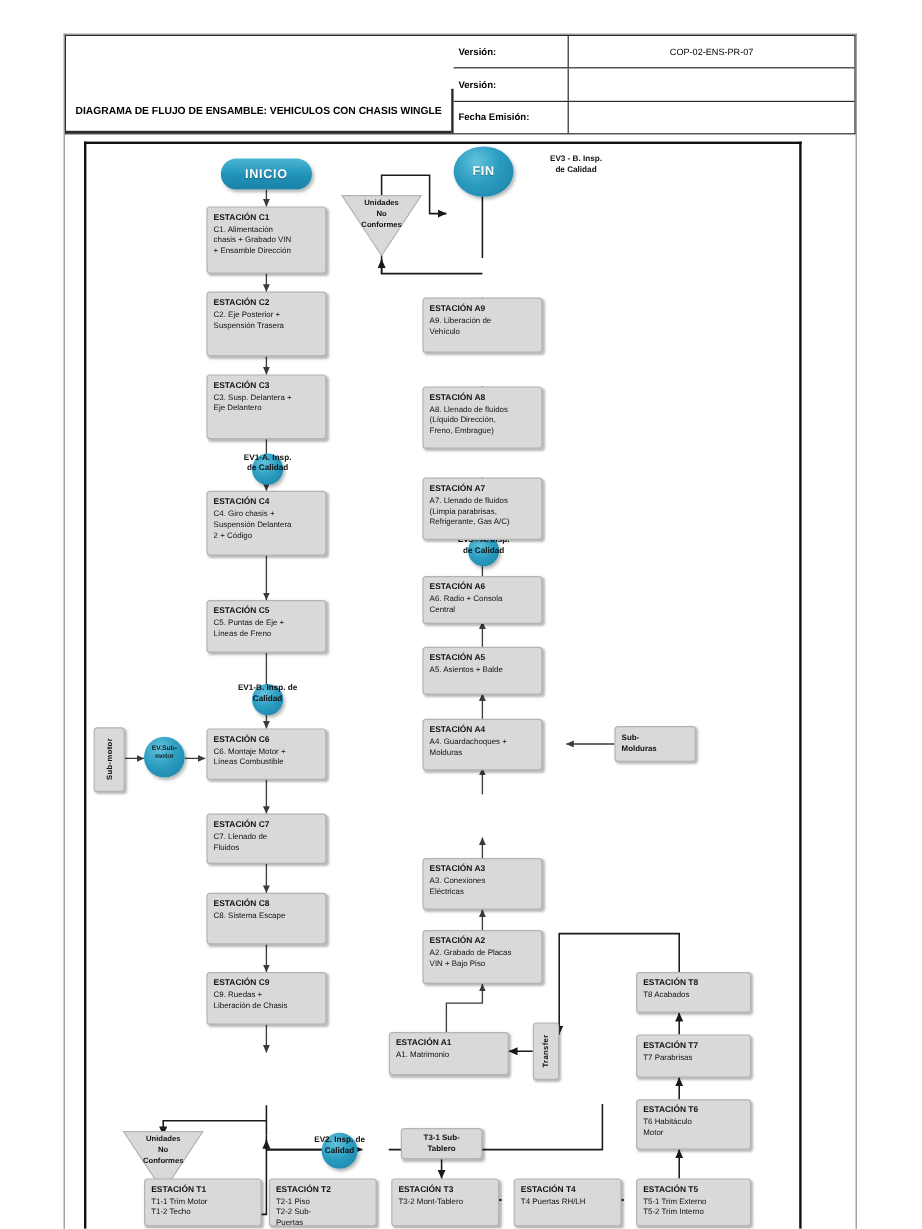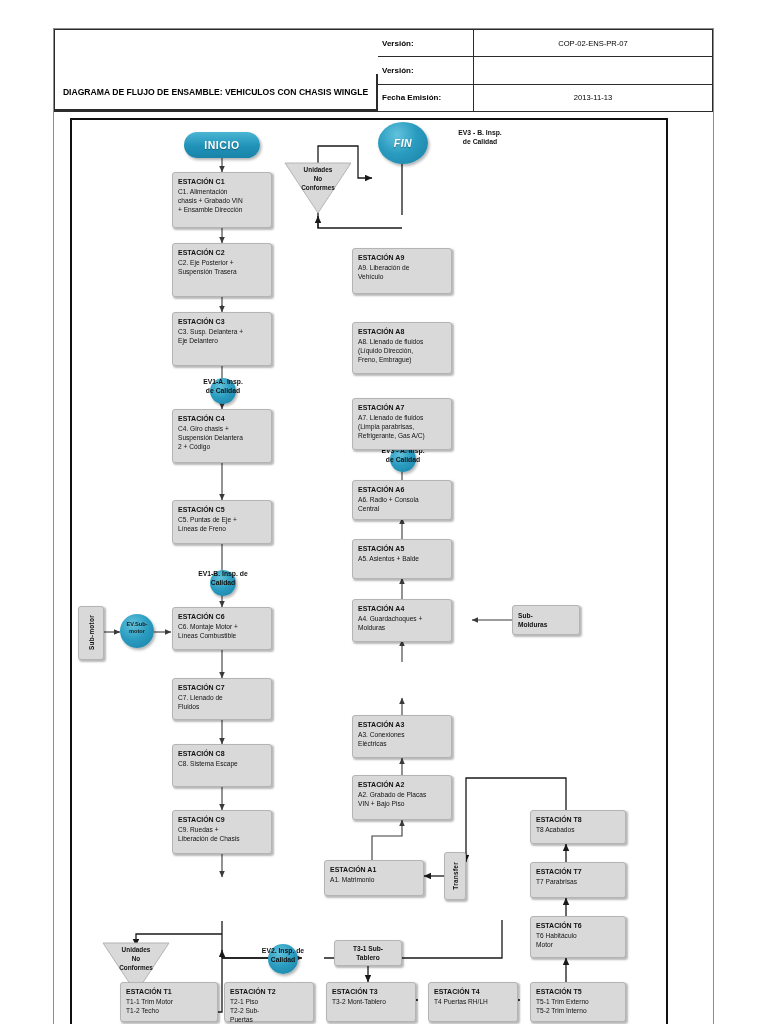--- a/index.html
+++ b/index.html
@@ -91,21 +91,20 @@
     <div class="hdr-right">
       <div class="hdr-row">
         <div class="hdr-key">Versión:</div>
         <div class="hdr-val">COP-02-ENS-PR-07</div>
       </div>
       <div class="hdr-row">
         <div class="hdr-key">Versión:</div>
       </div>
       <div class="hdr-row">
         <div class="hdr-key">Fecha Emisión:</div>
-        <div class="hdr-val">2013-11-13</div>
       </div>
     </div>
   </div>
 
   <div id="canvas">
     <div id="diagram">
 
       <svg class="edges">
         <defs>
           <marker id="ah" markerWidth="7" markerHeight="7" refX="5.6" refY="2.6" orient="auto">
@@ -171,21 +170,21 @@
         <line class="e" x1="440" y1="500" x2="400" y2="500" marker-end="url(#ah)"></line>
 
         <path class="e2" d="M330 95 L 330 26" marker-end="url(#ah2)"></path>
         <path class="e2" d="M286 40 L 286 26 L 246 26 L 246 44"></path>
         <path class="e2" d="M286 40 L 286 58 L 300 58" marker-end="url(#ah2)"></path>
         <path class="e2" d="M246 92 L 246 108 L 330 108"></path>
         <path class="e2" d="M246 108 L 246 96" marker-end="url(#ah2)"></path>
       </svg>
 
       <div class="pill" style="left:112px;top:12px;width:76px;height:26px;">INICIO</div>
-      <div class="ell" style="left:306px;top:2px;width:50px;height:42px;font-style:italic;">FIN</div>
+      <div class="ell" style="left:306px;top:2px;width:50px;height:42px;">FIN</div>
       <div class="insp-lbl" style="left:358px;top:8px;width:100px;">
         <div>EV3 - B. Insp.</div>
         <div>de Calidad</div>
       </div>
 
       <div class="tri" style="left:212px;top:42px;width:68px;height:52px;">
         <svg class="sh" viewBox="0 0 68 52">
           <polygon points="1,1 67,1 34,51" fill="#d9d9d9" stroke="#b4b4b4" stroke-width="1"></polygon>
         </svg>
         <div class="txt">

